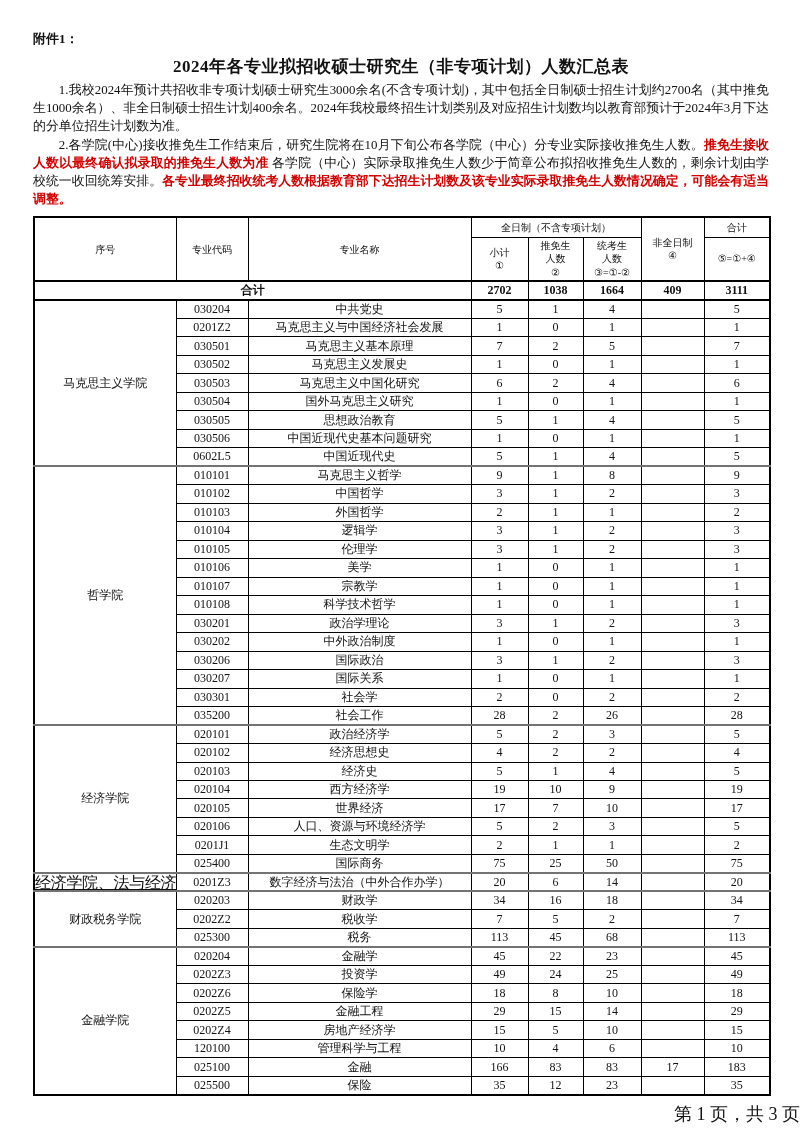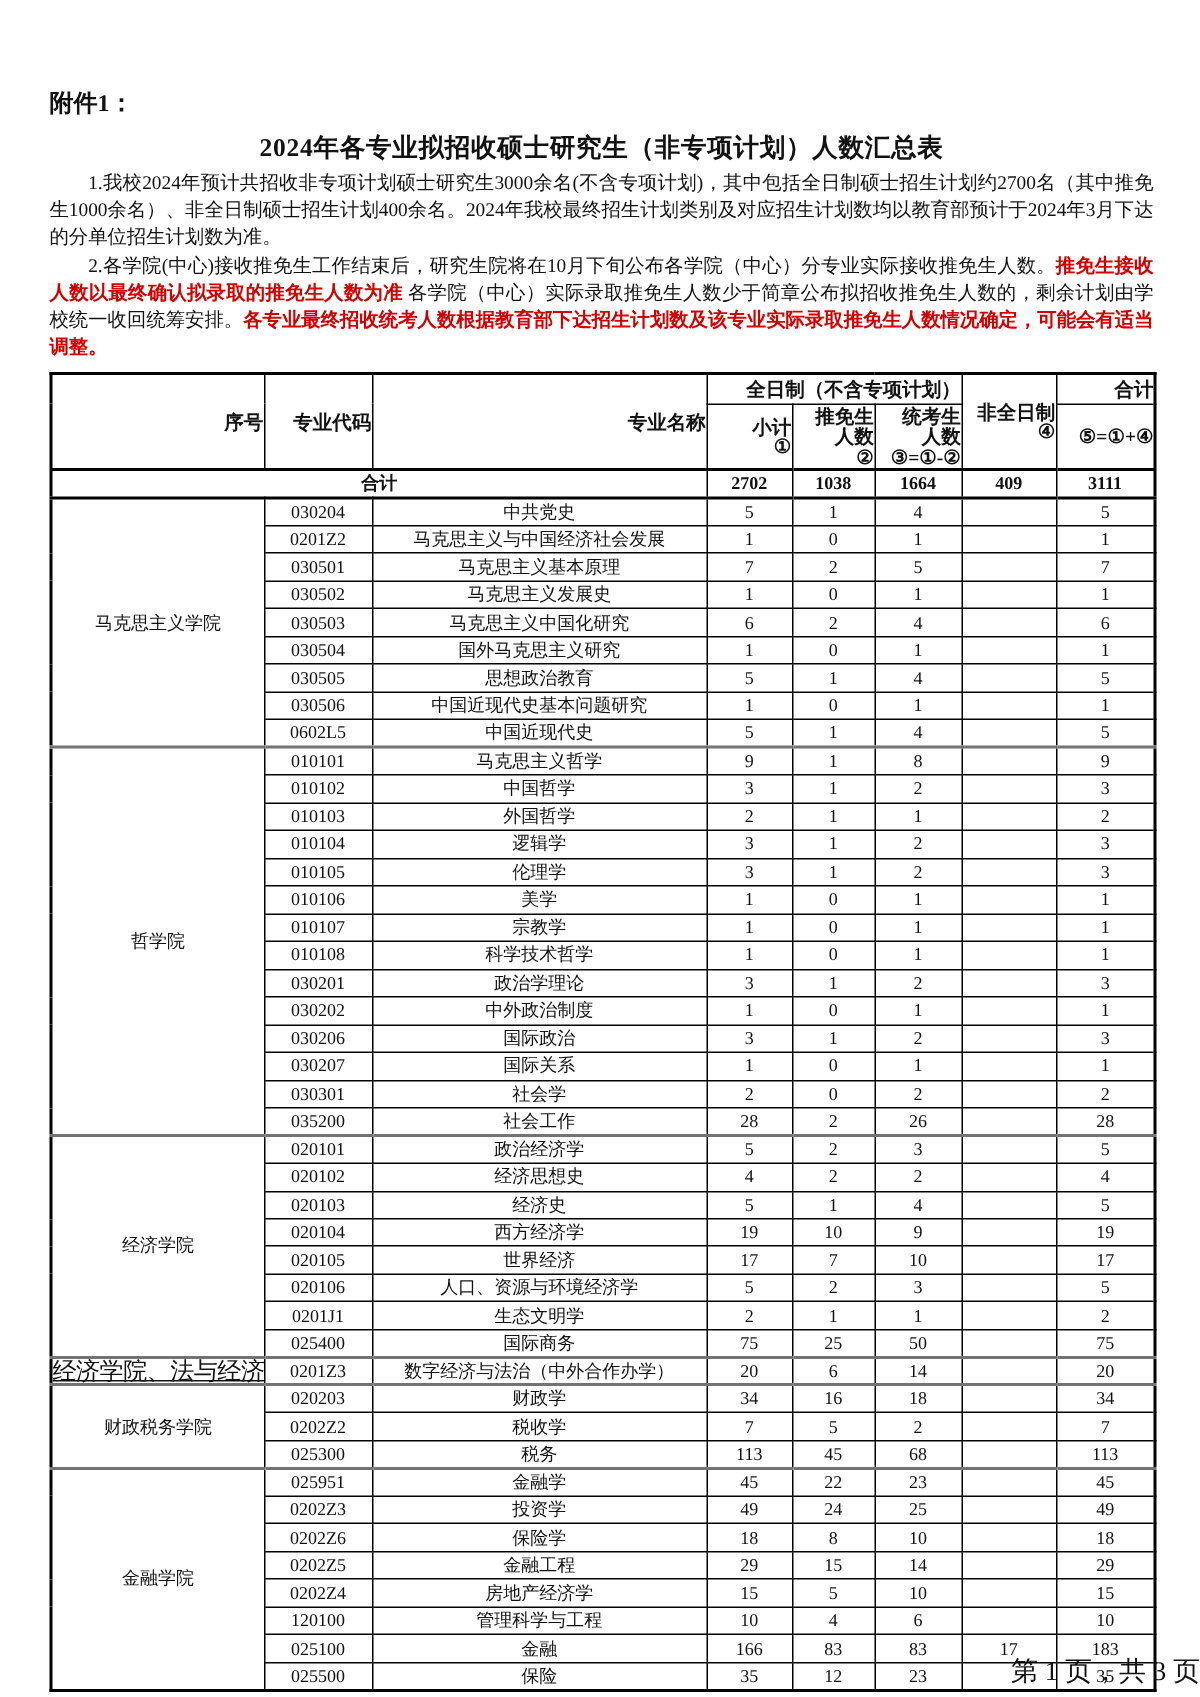--- a/index.html
+++ b/index.html
@@ -7,42 +7,42 @@
   .page {
     width: 800px; height: 1131px;
     background: #ffffff;
     position: relative;
     font-family: "Liberation Serif", "DejaVu Serif", serif;
     color: #121212;
     overflow: hidden;
   }
   .content { padding: 30px 31px 0 33px; }
 
-  .attachment { font-size: 16px; font-weight: bold; margin-top: 29px; }
+  .attachment { font-size: 13px; font-weight: bold; }
   .doc-title {
     text-align: center; font-weight: bold; font-size: 17px;
     margin-top: 7px; margin-bottom: 3px; letter-spacing: 0.5px;
   }
   .notes p {
     font-size: 12.9px; line-height: 18.2px;
     text-align: justify; text-indent: 2em;
   }
   .notes .red { color: #d30000; font-weight: bold; }
 
   table.main {
     border-collapse: collapse; table-layout: fixed;
     width: 736px; margin-top: 8px;
     border: 2px solid #000;
   }
   table.main th, table.main td {
     border: 1px solid #000;
     text-align: center; vertical-align: middle;
     font-size: 12px; padding: 0; overflow: hidden;
   }
-  table.main thead th { font-weight: bold; font-size: 13px; line-height: 13.5px; text-align: right; }
+  table.main thead th { font-weight: normal; font-size: 10px; line-height: 13.5px; }
   tr.h1 { height: 20px; }
   tr.h2 { height: 44px; }
   .pre { white-space: pre-line; }
   tr.totals { height: 16px; }
   tr.totals td { border-top: 2px solid #000; border-bottom: 2px solid #000; font-weight: bold; }
   tbody.rows tr { height: 18.49px; }
   tbody.rows td { line-height: 13px; }
   td.college { font-size: 12px; }
   td.college.small { font-size: 16px; letter-spacing: -0.3px; white-space: nowrap; text-decoration: underline; }
   tr.group-start td { border-top: 2px solid #737373; }
@@ -423,21 +423,21 @@
             <td>025300</td>
             <td>税务</td>
             <td>113</td>
             <td>45</td>
             <td>68</td>
             <td></td>
             <td>113</td>
           </tr>
           <tr class="group-start">
             <td rowspan="8" class="college">金融学院</td>
-            <td>025951</td>
+            <td>020204</td>
             <td>金融学</td>
             <td>45</td>
             <td>22</td>
             <td>23</td>
             <td></td>
             <td>45</td>
           </tr>
           <tr>
             <td>0202Z3</td>
             <td>投资学</td>

